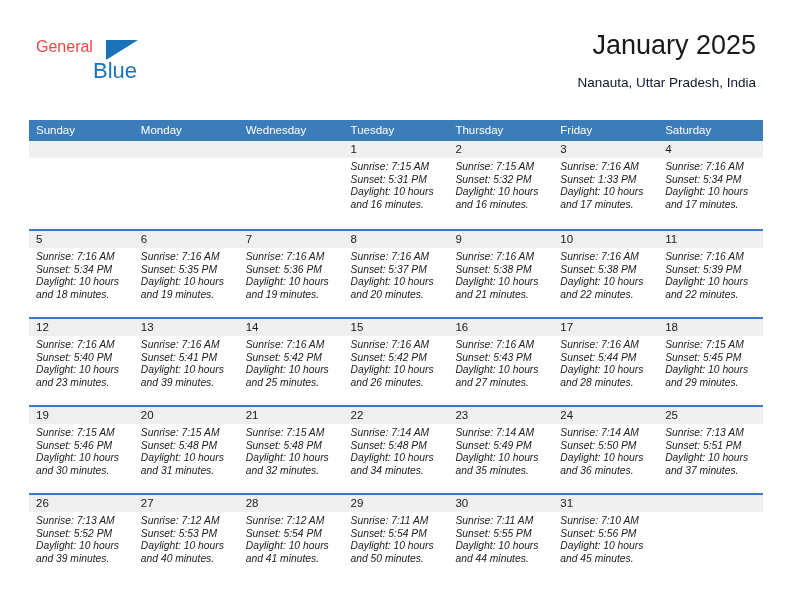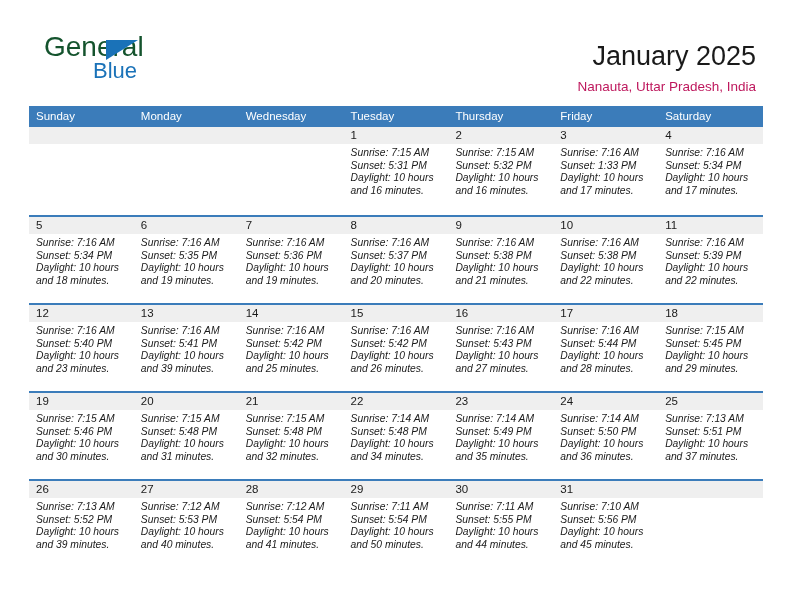--- a/index.html
+++ b/index.html
@@ -33,25 +33,25 @@
 
   .logo {
     position: absolute;
     left: 36px;
     top: 34px;
     width: 130px;
     height: 52px;
   }
   .logo-general {
     position: absolute;
-    left: 8px;
+    left: 0;
     top: 0;
-    font-size: 28px;
+    font-size: 16px;
     letter-spacing: 0px;
-    color: #14532d;
+    color: #ef4444;
     font-family: "Liberation Sans", sans-serif;
     line-height: 26px;
   }
   .logo-flag {
     position: absolute;
     left: 70px;
     top: 6px;
     width: 0;
     height: 0;
     border-left: 32px solid #1a72b8;
@@ -70,35 +70,34 @@
     position: absolute;
     right: 36px;
     top: 28px;
     text-align: right;
   }
   .month-title {
     font-size: 27px;
     color: #1a1a1a;
     line-height: 34px;
     white-space: nowrap;
-    margin-top: 11px;
   }
   .location {
-    margin-top: 5px;
+    margin-top: 12px;
     font-size: 13.5px;
-    color: #be185d;
+    color: #0f172a;
     line-height: 18px;
     white-space: nowrap;
   }
 
   
   .calendar {
     position: absolute;
     left: 29px;
-    top: 106px;
+    top: 120px;
     width: 734px;
   }
 
   .dow-row {
     display: flex;
     background: #3b7cba;
     height: 21px;
   }
   .dow-cell {
     flex: 1 1 0;

